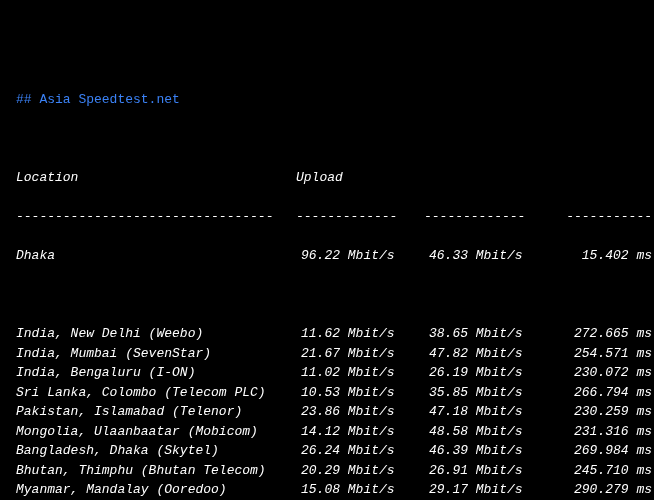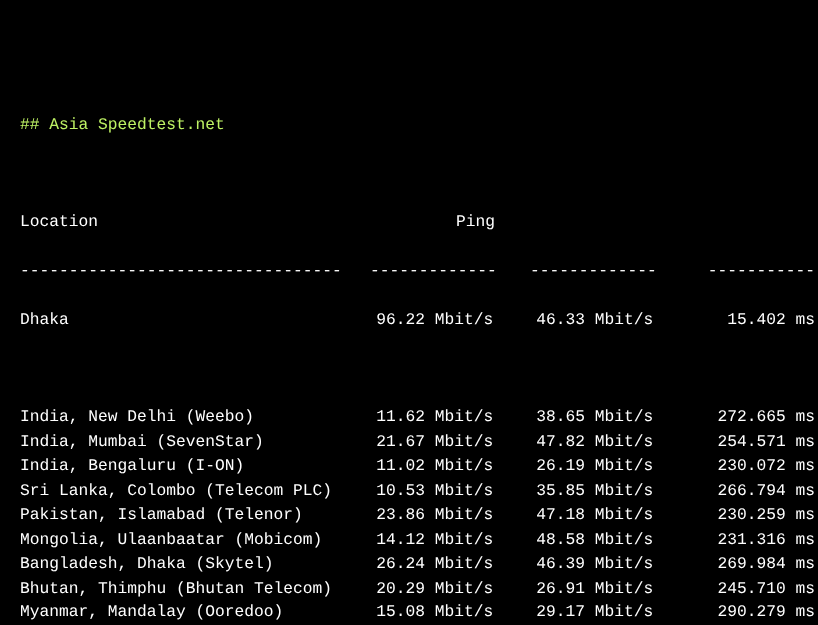--- a/index.html
+++ b/index.html
@@ -12,44 +12,45 @@
       color: #fff;
       font-family: 'Courier New', Consolas, monospace;
       font-size: 13px;
       line-height: 1.5;
       padding: 12px 16px;
       width: 654px;
       white-space: pre;
       overflow: hidden;
     }
     .title {
-      color: #bef264;
+      color: #3b82f6;
     }
     .header-row, .data-row, .divider-row {
       display: flex;
+      font-style: italic;
     }
     .col-location { width: 280px; flex-shrink: 0; }
     .col-upload { width: 128px; flex-shrink: 0; }
     .col-download { width: 128px; flex-shrink: 0; }
     .col-ping { width: 100px; flex-shrink: 0; text-align: right; }
     .divider { overflow: hidden; white-space: nowrap; }
     .value { white-space: nowrap; }
     .num { display: inline-block; text-align: right; width: 44px; }
     .num-ping { display: inline-block; text-align: right; width: 60px; }
   </style>
 </head>
 <body>
 
 
 
 <div class="title">## Asia Speedtest.net</div>
 <br>
 <div class="header-row">
   <span class="col-location">Location</span>
-  <span class="col-ping">Ping</span>
+  <span class="col-upload">Upload</span>
 </div>
 <div class="divider-row">
   <span class="col-location divider">---------------------------------</span>
   <span class="col-upload divider">-------------</span>
   <span class="col-download divider">-------------</span>
   <span class="col-ping divider">-----------</span>
 </div>
 <div id="nearby-container"><div class="data-row"><span class="col-location">Dhaka</span><span class="col-upload value"><span class="num">96.22</span> Mbit/s</span><span class="col-download value"><span class="num">46.33</span> Mbit/s</span><span class="col-ping value"><span class="num-ping">15.402</span> ms</span></div></div>
 <br>
 <div id="rows-container"><div class="data-row"><span class="col-location">India, New Delhi (Weebo)</span><span class="col-upload value"><span class="num">11.62</span> Mbit/s</span><span class="col-download value"><span class="num">38.65</span> Mbit/s</span><span class="col-ping value"><span class="num-ping">272.665</span> ms</span></div><div class="data-row"><span class="col-location">India, Mumbai (SevenStar)</span><span class="col-upload value"><span class="num">21.67</span> Mbit/s</span><span class="col-download value"><span class="num">47.82</span> Mbit/s</span><span class="col-ping value"><span class="num-ping">254.571</span> ms</span></div><div class="data-row"><span class="col-location">India, Bengaluru (I-ON)</span><span class="col-upload value"><span class="num">11.02</span> Mbit/s</span><span class="col-download value"><span class="num">26.19</span> Mbit/s</span><span class="col-ping value"><span class="num-ping">230.072</span> ms</span></div><div class="data-row"><span class="col-location">Sri Lanka, Colombo (Telecom PLC)</span><span class="col-upload value"><span class="num">10.53</span> Mbit/s</span><span class="col-download value"><span class="num">35.85</span> Mbit/s</span><span class="col-ping value"><span class="num-ping">266.794</span> ms</span></div><div class="data-row"><span class="col-location">Pakistan, Islamabad (Telenor)</span><span class="col-upload value"><span class="num">23.86</span> Mbit/s</span><span class="col-download value"><span class="num">47.18</span> Mbit/s</span><span class="col-ping value"><span class="num-ping">230.259</span> ms</span></div><div class="data-row"><span class="col-location">Mongolia, Ulaanbaatar (Mobicom)</span><span class="col-upload value"><span class="num">14.12</span> Mbit/s</span><span class="col-download value"><span class="num">48.58</span> Mbit/s</span><span class="col-ping value"><span class="num-ping">231.316</span> ms</span></div><div class="data-row"><span class="col-location">Bangladesh, Dhaka (Skytel)</span><span class="col-upload value"><span class="num">26.24</span> Mbit/s</span><span class="col-download value"><span class="num">46.39</span> Mbit/s</span><span class="col-ping value"><span class="num-ping">269.984</span> ms</span></div><div class="data-row"><span class="col-location">Bhutan, Thimphu (Bhutan Telecom)</span><span class="col-upload value"><span class="num">20.29</span> Mbit/s</span><span class="col-download value"><span class="num">26.91</span> Mbit/s</span><span class="col-ping value"><span class="num-ping">245.710</span> ms</span></div><div class="data-row"><span class="col-location">Myanmar, Mandalay (Ooredoo)</span><span class="col-upload value"><span class="num">15.08</span> Mbit/s</span><span class="col-download value"><span class="num">29.17</span> Mbit/s</span><span class="col-ping value"><span class="num-ping">290.279</span> ms</span></div><div class="data-row"><span class="col-location">Laos, Vientaine (Mangkone)</span><span class="col-upload value"><span class="num">8.47</span> Mbit/s</span><span class="col-download value"><span class="num">26.18</span> Mbit/s</span><span class="col-ping value"><span class="num-ping">249.144</span> ms</span></div></div>

